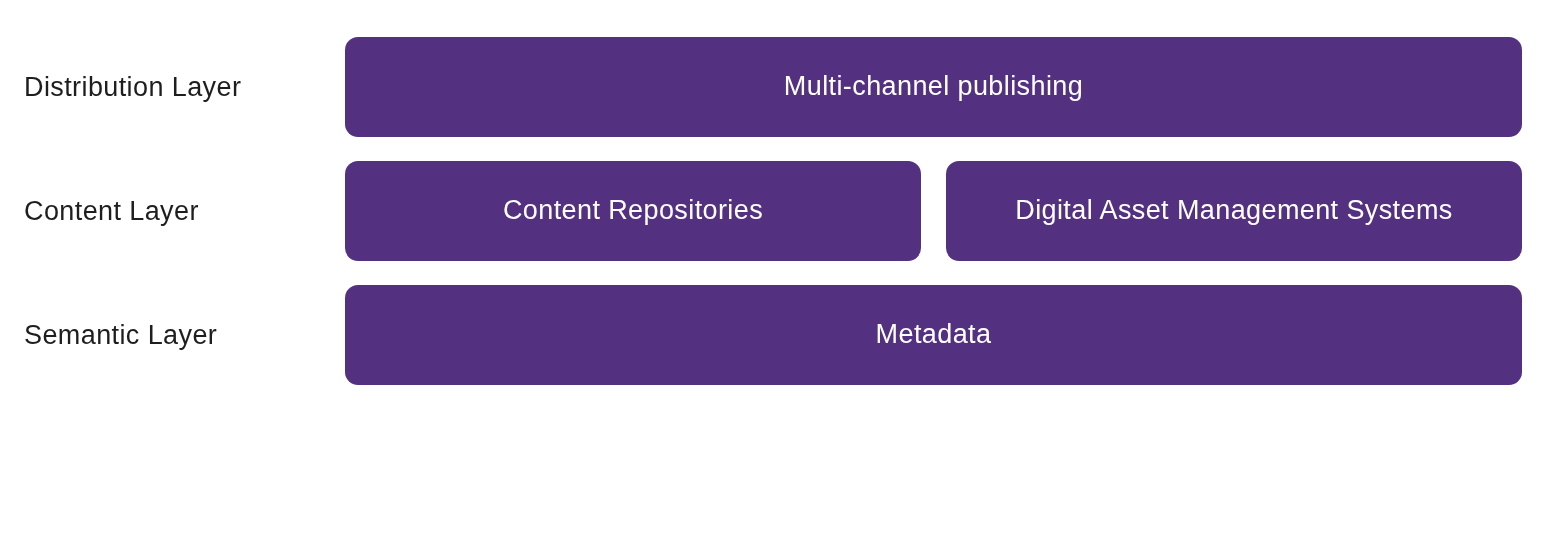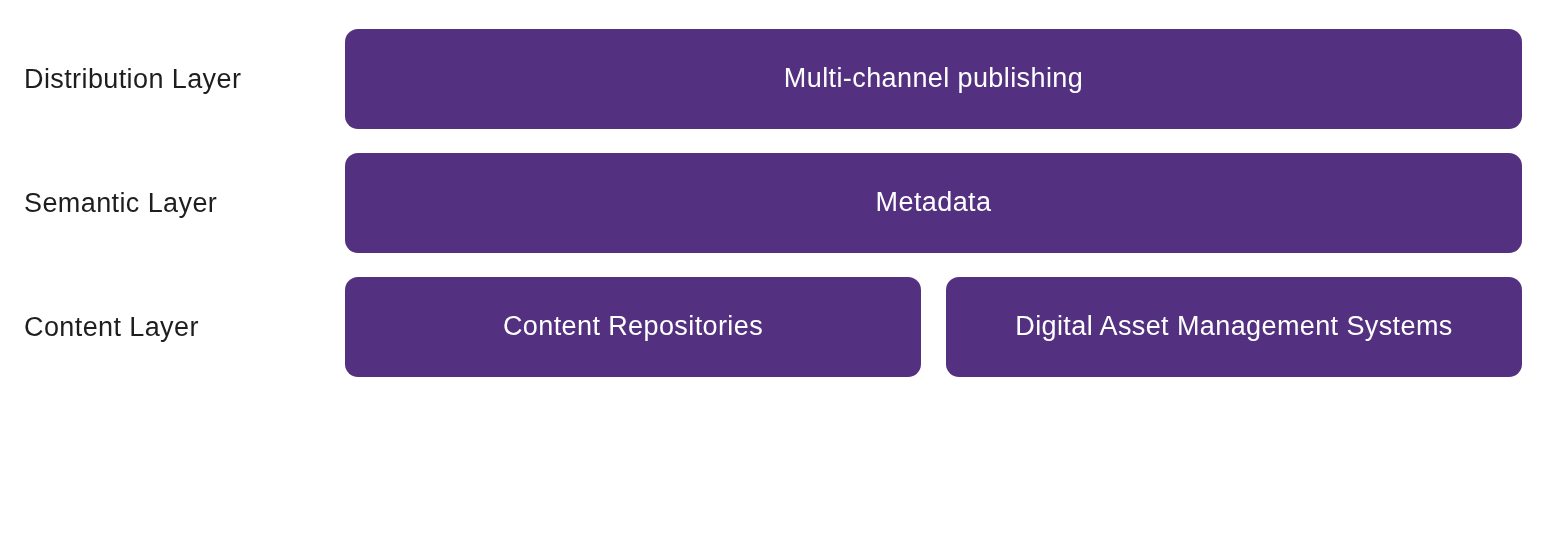--- a/index.html
+++ b/index.html
@@ -7,21 +7,21 @@
     padding: 0;
     background: #ffffff;
   }
   .diagram {
     position: relative;
     width: 1542px;
     height: 536px;
     background: #ffffff;
     font-family: "Liberation Sans", sans-serif;
     box-sizing: border-box;
-    padding-top: 29px;
+    padding-top: 37px;
     display: flex;
     flex-direction: column;
     gap: 24px;
   }
   .row {
     display: flex;
     align-items: stretch;
     height: 100px;
     flex: 0 0 100px;
   }
@@ -66,27 +66,27 @@
 
   <div class="row">
     <div class="row-label">Distribution Layer</div>
     <div class="row-boxes">
       <div class="box">Multi-channel publishing</div>
     </div>
   </div>
 
 
   <div class="row">
-    <div class="row-label">Semantic Layer</div>
-    <div class="row-boxes">
-      <div class="box">Metadata</div>
-    </div>
-  </div>
-
-  <div class="row">
     <div class="row-label">Content Layer</div>
     <div class="row-boxes">
       <div class="box">Content Repositories</div>
       <div class="box">Digital Asset Management Systems</div>
     </div>
   </div>
 
+  <div class="row">
+    <div class="row-label">Semantic Layer</div>
+    <div class="row-boxes">
+      <div class="box">Metadata</div>
+    </div>
+  </div>
+
 </div>
 
 </body></html>

